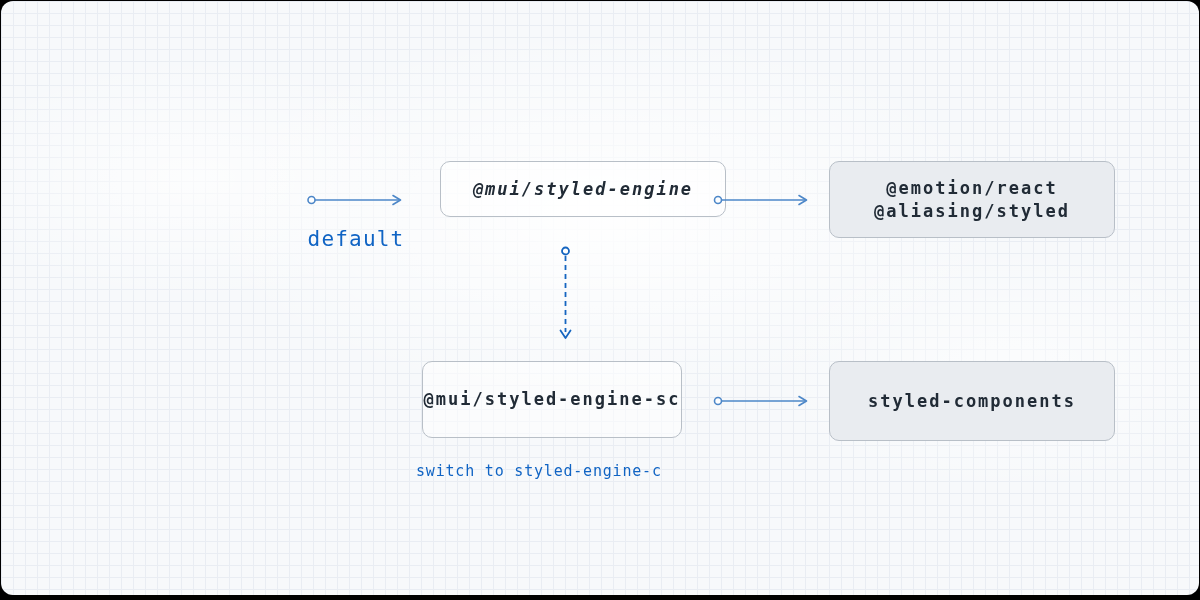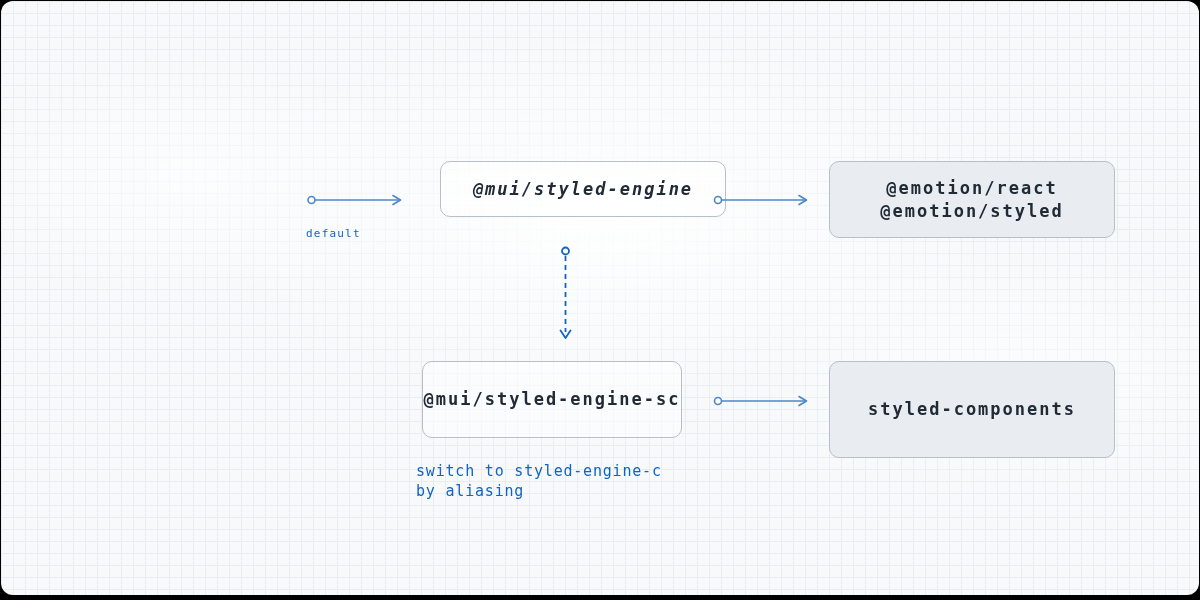--- a/index.html
+++ b/index.html
@@ -51,23 +51,23 @@
   .edge .ring    { stroke: var(--arrow, #4d87c8); stroke-width: 1.6; fill: #fdfeff; }
   .edge .head    { stroke: var(--arrow, #4d87c8); stroke-width: 1.6; fill: none;
                    stroke-linecap: round; stroke-linejoin: round; }
   .edge.dashed .shaft { stroke: var(--arrow-dashed, #1565c0); stroke-width: 1.8; stroke-dasharray: 5 4; }
   .edge.dashed .ring  { stroke: var(--arrow-dashed, #1565c0); stroke-width: 1.8; }
   .edge.dashed .head  { stroke: var(--arrow-dashed, #1565c0); stroke-width: 1.8; }
 
   .edge-label {
     position: absolute;
     color: var(--label-blue, #1064c4);
-    font-size: 11px;
+    font-size: 21px;
     letter-spacing: 1.2px;
-    text-align: left;
+    text-align: center;
     white-space: nowrap;
   }
   .caption {
     position: absolute;
     color: var(--label-blue, #1064c4);
     font-size: 15px;
     letter-spacing: 0.8px;
     line-height: 19.5px;
     text-align: left;
     white-space: nowrap;
@@ -79,28 +79,28 @@
 <div class="canvas">
   <div class="vignette"></div>
 
 
   <div class="node translucent" style="left:439px; top:160px; width:286px; height:56px;font-style:italic;">
     <span>@mui/styled-engine</span>
   </div>
 
   <div class="node gray" style="left:828px; top:160px; width:286px; height:77px;">
     <span>@emotion/react</span>
-    <span>@emotion/styled</span>
+    <span>@aliasing/styled</span>
   </div>
 
   <div class="node translucent" style="left:421px; top:360px; width:260px; height:77px;">
     <span>@mui/styled-engine-sc</span>
   </div>
 
-  <div class="node gray" style="left:828px; top:360px; width:286px; height:97px;">
+  <div class="node gray" style="left:828px; top:360px; width:286px; height:80px;">
     <span>styled-components</span>
   </div>
 
   <svg class="edge" style="left:303px; top:188px;" width="102" height="22" viewBox="0 0 102 22">
     <circle class="ring" cx="7.5" cy="11" r="3.5"></circle>
     <line class="shaft" x1="11" y1="11" x2="95" y2="11"></line>
     <path class="head" d="M 89 6.5 L 96.5 11 L 89 15.5"></path>
   </svg>
   <div class="edge-label" style="left:305px; top:226px; width:100px;">default</div>
 
@@ -117,15 +117,14 @@
   </svg>
 
   <svg class="edge" style="left:710px; top:389px;" width="100" height="22" viewBox="0 0 100 22">
     <circle class="ring" cx="7" cy="11" r="3.5"></circle>
     <line class="shaft" x1="10.5" y1="11" x2="94" y2="11"></line>
     <path class="head" d="M 88 6.5 L 95.5 11 L 88 15.5"></path>
   </svg>
 
   <div class="caption" style="left:415px; top:461px; width:300px;">
     <div>switch to styled-engine-c</div>
-    <div>by aliasing</div>
   </div>
 </div>
 
 </body></html>

